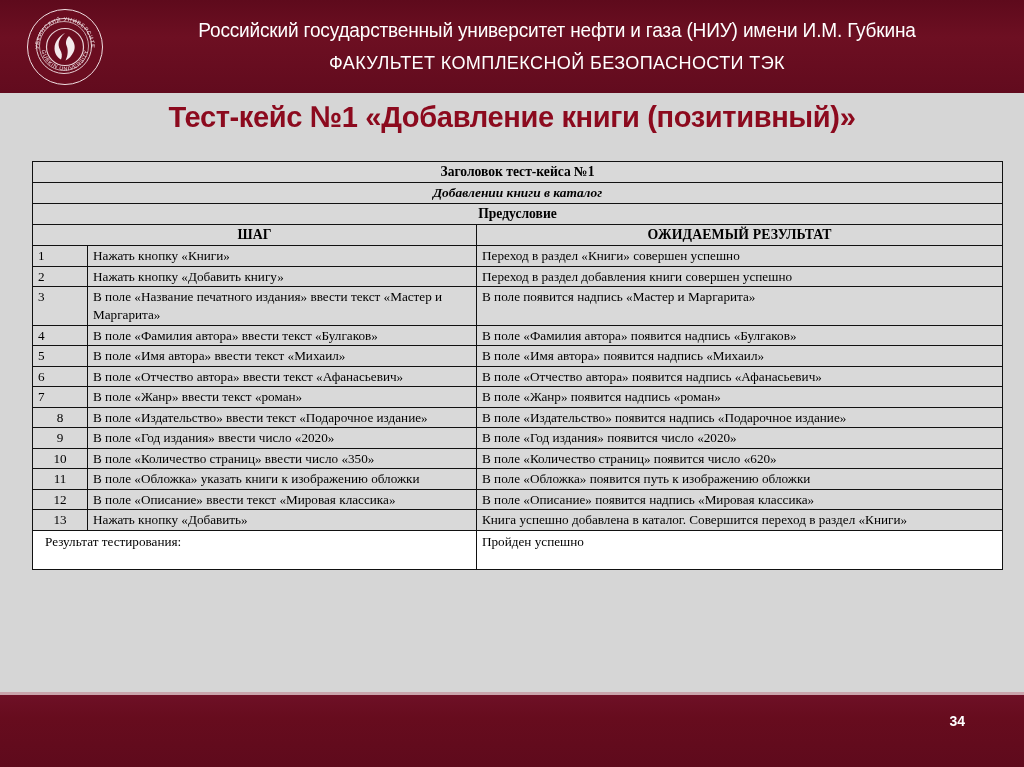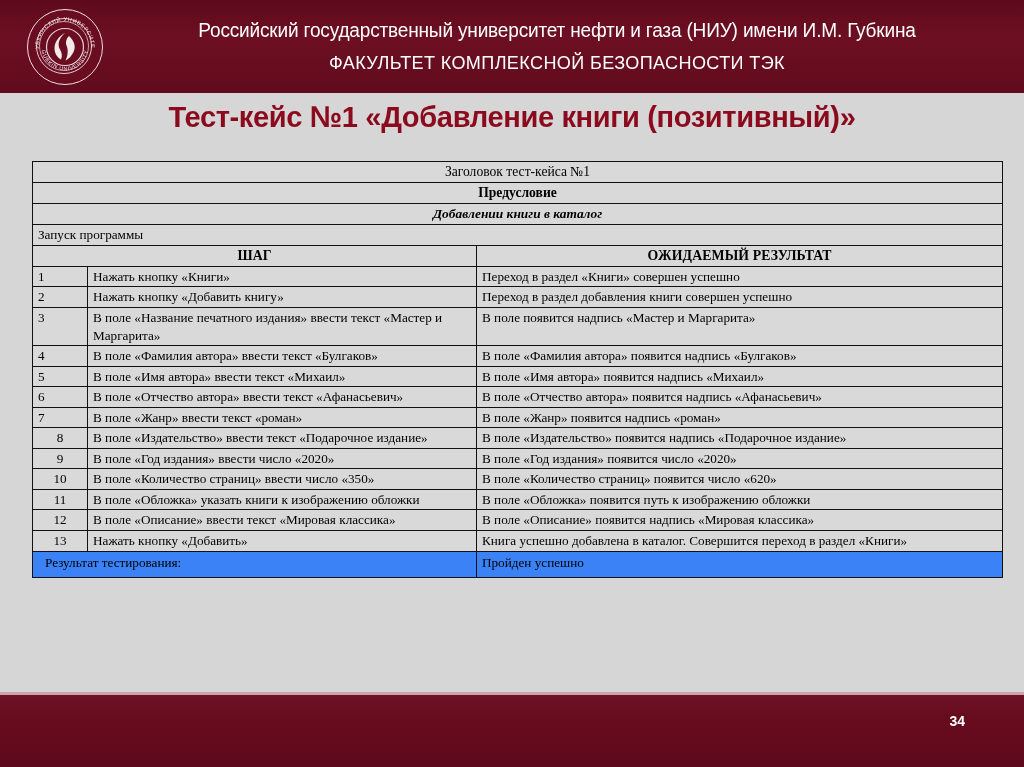--- a/index.html
+++ b/index.html
@@ -126,33 +126,33 @@
     border: 1.4px solid #111;
     background: #d9d9d9;
     padding: 1px 5px;
     vertical-align: top;
     line-height: 1.33;
   }
   .col-num  { width: 55px; }
   .col-step { width: 389px; }
   .col-res  { width: 526px; }
 
-  .r-title   { text-align: center; font-weight: normal; font-size: 13.6px; padding: 2px 5px; }
+  .r-title   { text-align: center; font-weight: bold; font-size: 13.6px; padding: 2px 5px; }
   .r-sub     { text-align: center; font-weight: bold; font-style: italic; font-size: 13.4px; padding: 2px 5px; }
   .r-pre     { text-align: center; font-weight: bold; font-size: 13.6px; padding: 2px 5px; }
   .r-preval  { text-align: left; padding: 2px 5px 3px 6px; }
   .r-colhead { text-align: center; font-weight: bold; font-size: 13.8px; letter-spacing: 0.1px; padding: 2px 5px; margin-top: 20px; }
 
   .num-left   { text-align: left;   padding-left: 7px; }
   .num-center { text-align: center; }
 
   .green-row td {
-    background: #3b82f6;
+    background: #ffffff;
     padding-top: 2px;
-    padding-bottom: 6px;
+    padding-bottom: 18px;
   }
   .green-row td.gl { padding-left: 12px; }
 
   
   .footer-strip {
     position: absolute;
     left: 0;
     top: 692px;
     width: 1024px;
     height: 75px;
@@ -209,27 +209,24 @@
   <colgroup>
     <col class="col-num">
     <col class="col-step">
     <col class="col-res">
   </colgroup>
   <tbody>
     <tr>
       <td class="r-title" colspan="3">Заголовок тест-кейса №1</td>
     </tr>
     <tr>
+      <td class="r-sub" colspan="3">Добавлении книги в каталог</td>
+    </tr>
+    <tr>
       <td class="r-pre" colspan="3">Предусловие</td>
-    </tr>
-    <tr>
-      <td class="r-sub" colspan="3">Добавлении книги в каталог</td>
-    </tr>
-    <tr>
-      <td class="r-preval" colspan="3">Запуск программы</td>
     </tr>
     <tr>
       <td class="r-colhead" colspan="2">ШАГ</td>
       <td class="r-colhead">ОЖИДАЕМЫЙ РЕЗУЛЬТАТ</td>
     </tr>
 
     <tr>
       <td class="num-left">1</td>
       <td>Нажать кнопку «Книги»</td>
       <td>Переход в раздел «Книги» совершен успешно</td>

